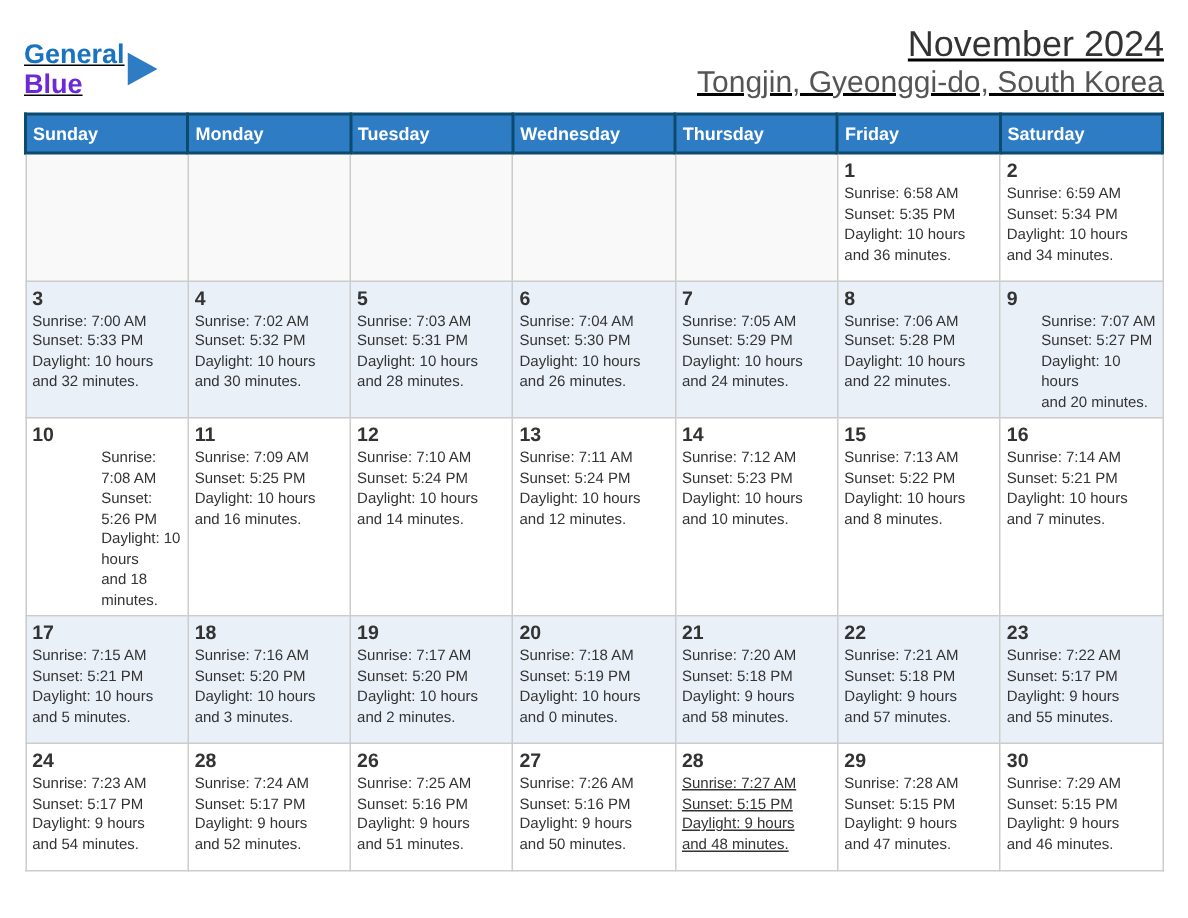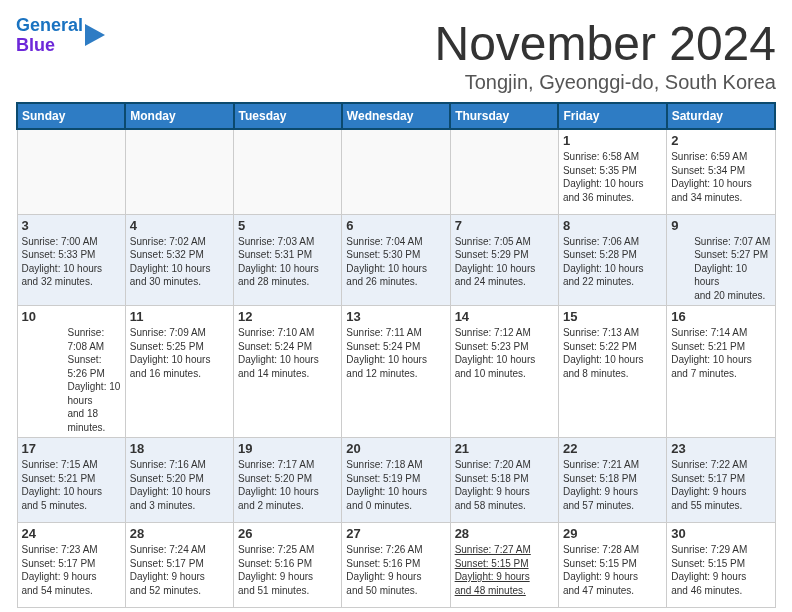--- a/index.html
+++ b/index.html
@@ -5,23 +5,24 @@
     * { box-sizing: border-box; margin: 0; padding: 0; }
     body {
       font-family: Arial, sans-serif;
       background: #fff;
       width: 792px;
       min-height: 612px;
       padding: 16px;
     }
     .header {
       display: flex;
-      align-items: flex-start;
+      align-items: flex-end;
       justify-content: space-between;
       margin-bottom: 8px;
+      text-decoration: underline;
     }
     .logo {
       display: flex;
       flex-direction: column;
       align-items: flex-start;
     }
     .logo-text {
       font-size: 18px;
       font-weight: bold;
       color: #333;
@@ -29,21 +30,21 @@
     }
     .logo-text span.blue { color: #1a73c1; }
     .logo-row {
       display: flex;
       align-items: center;
     }
     .title-block {
       text-align: right;
     }
     .month-title {
-      font-size: 48px;
+      font-size: 24px;
       font-weight: normal;
       color: #333;
     }
     .location {
       font-size: 20px;
       color: #555;
     }
     .calendar {
       width: 100%;
       border-collapse: collapse;

